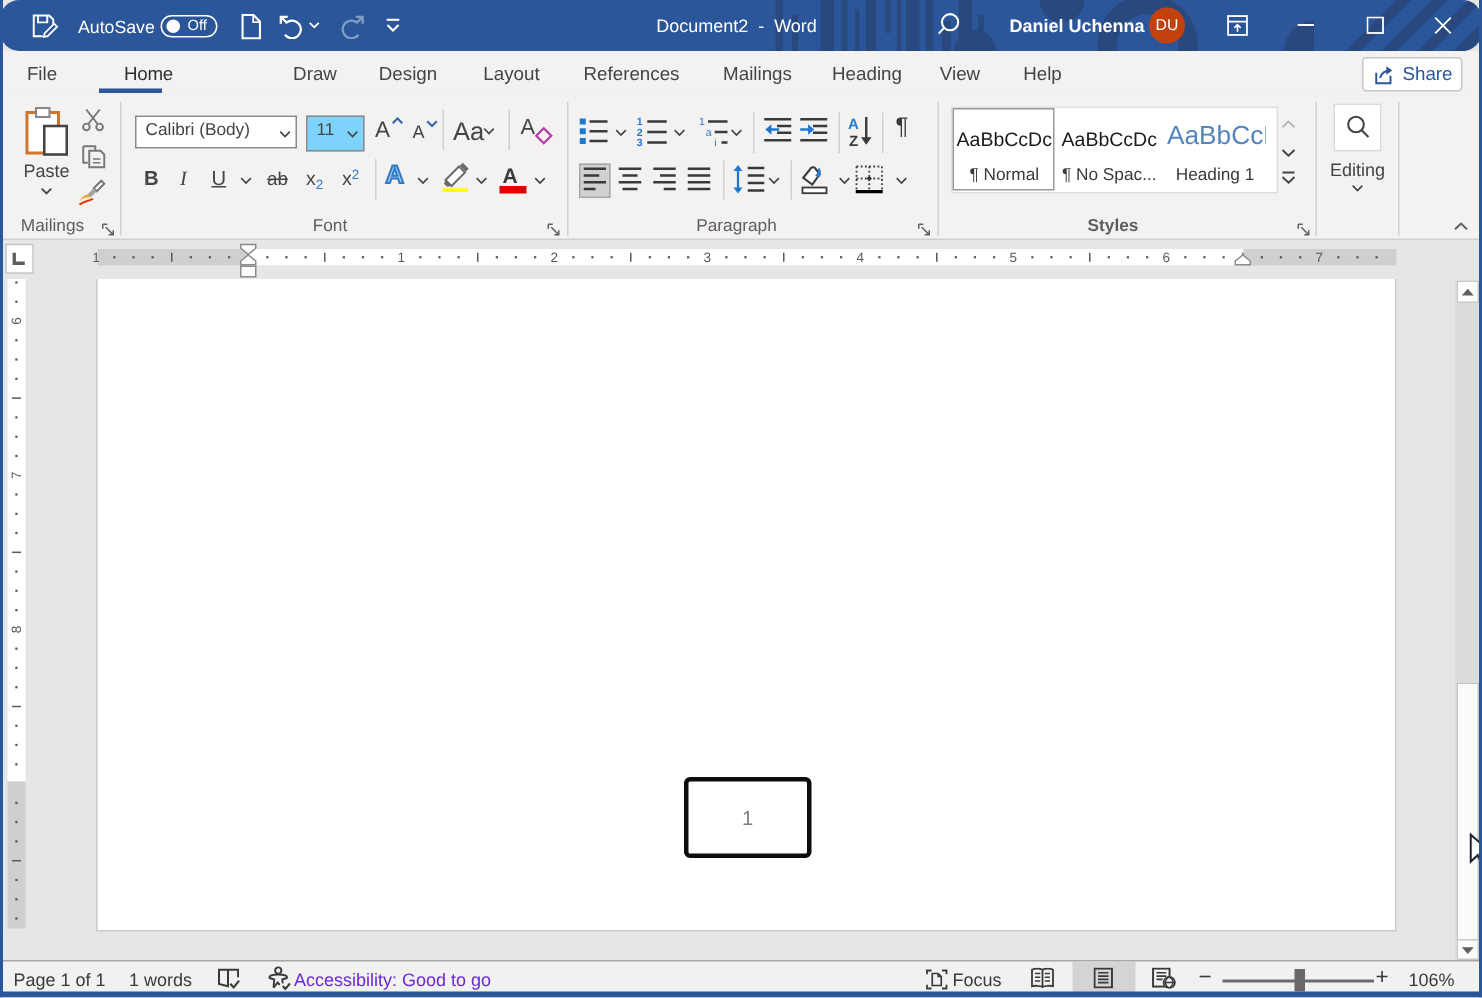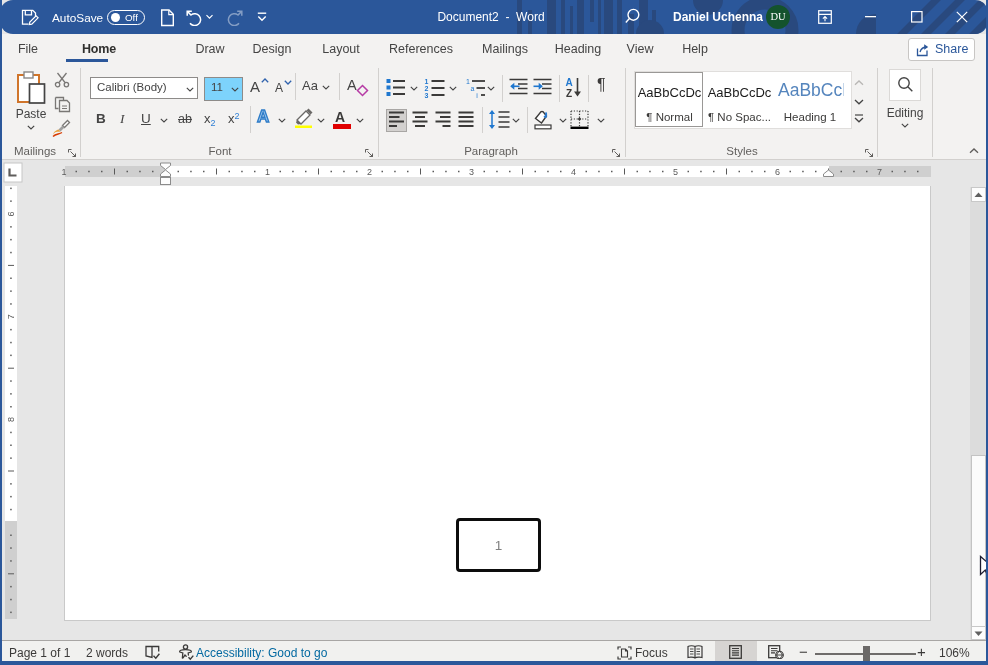--- a/index.html
+++ b/index.html
@@ -71,21 +71,21 @@
     <path d="M1.8 1.2 h8.4" stroke="#fff" stroke-width="1.4"></path>
     <path d="M2.3 4.6 l3.7 3.7 3.7-3.7" fill="none" stroke="#fff" stroke-width="1.4"></path>
   </svg>
   <div class="abs" style="left:437px;top:9.5px;width:108px;text-align:center;color:#fff;font-size:12px;white-space:nowrap;">Document2&nbsp; -&nbsp; Word</div>
 
   <svg class="abs" style="left:624px;top:7px" width="18" height="18" viewBox="0 0 18 18">
     <circle cx="9.4" cy="7.8" r="5.4" fill="none" stroke="#fff" stroke-width="1.4"></circle>
     <path d="M5.4 11.6 l-3.6 3.8" stroke="#fff" stroke-width="1.4"></path>
   </svg>
   <div class="abs" style="left:673px;top:9.5px;color:#fff;font-size:12px;font-weight:bold;">Daniel Uchenna</div>
-  <div class="abs" style="left:766px;top:5px;width:24px;height:24px;border-radius:50%;background:#14532d;color:#fff;font-size:10.5px;text-align:center;line-height:24px;font-family:Liberation Serif, serif;">DU</div>
+  <div class="abs" style="left:766px;top:5px;width:24px;height:24px;border-radius:50%;background:#c2410c;color:#fff;font-size:10.5px;text-align:center;line-height:24px;">DU</div>
 
   <svg class="abs" style="left:817px;top:9px" width="16" height="16" viewBox="0 0 16 16">
     <rect x="1.7" y="1.7" width="12.6" height="12.6" fill="none" stroke="#fff" stroke-width="1.2"></rect>
     <path d="M1.7 5.4 h12.6" stroke="#fff" stroke-width="1.1"></path>
     <path d="M8 12.2 v-4.4 M5.9 9.6 l2.1-2.1 2.1 2.1" fill="none" stroke="#fff" stroke-width="1.1"></path>
   </svg>
 
   <svg class="abs" style="left:865px;top:16px" width="12" height="2" viewBox="0 0 12 2">
       <rect width="11" height="1.3" fill="#fff"></rect>
     </svg>
@@ -93,21 +93,21 @@
       <rect x="0.6" y="0.6" width="10.4" height="10.4" fill="none" stroke="#fff" stroke-width="1.2"></rect>
     </svg>
   <svg class="abs" style="left:956px;top:11px" width="12" height="12" viewBox="0 0 12 12">
       <path d="M0.8 0.8 L11.2 11.2 M11.2 0.8 L0.8 11.2" stroke="#fff" stroke-width="1.2"></path>
     </svg>
 </div>
 
 <div class="abs" style="left:0;top:34px;width:988px;height:29px;background:#f3f2f1;">
   <div class="abs" style="left:0;top:0;width:988px;height:29px;color:#444;font-size:12.5px;">
     <span class="abs" style="left:28px;top:8px;transform:translateX(-50%);">File</span>
-    <span class="abs" style="left:87px;top:8px;transform:translateX(-50%);color:#30302e;font-weight:bold;letter-spacing:-0.2px;padding-left:24px;">Home</span>
+    <span class="abs" style="left:87px;top:8px;transform:translateX(-50%);color:#30302e;font-weight:normal;letter-spacing:-0.2px;padding-left:24px;">Home</span>
     <span class="abs" style="left:149px;top:8px;transform:translateX(-50%);margin-top:23px;">Insert</span>
     <span class="abs" style="left:210px;top:8px;transform:translateX(-50%);">Draw</span>
     <span class="abs" style="left:272px;top:8px;transform:translateX(-50%);">Design</span>
     <span class="abs" style="left:341px;top:8px;transform:translateX(-50%);">Layout</span>
     <span class="abs" style="left:421px;top:8px;transform:translateX(-50%);">References</span>
     <span class="abs" style="left:505px;top:8px;transform:translateX(-50%);text-align:right;">Mailings</span>
     <span class="abs" style="left:578px;top:8px;transform:translateX(-50%);">Heading</span>
     <span class="abs" style="left:640px;top:8px;transform:translateX(-50%);">View</span>
     <span class="abs" style="left:695px;top:8px;transform:translateX(-50%);">Help</span>
   </div>
@@ -178,21 +178,21 @@
   </div>
 
   <div class="abs" style="left:250px;top:15px;font-size:15px;color:#444;">A</div>
   <svg class="abs" style="left:261px;top:15px" width="8" height="5" viewBox="0 0 8 5">
       <path d="M0.8 4.2 L4 1 L7.2 4.2" fill="none" stroke="#2f62ad" stroke-width="1.3"></path>
     </svg>
   <div class="abs" style="left:275px;top:18px;font-size:12px;color:#444;">A</div>
   <svg class="abs" style="left:284px;top:17px" width="8" height="5" viewBox="0 0 8 5">
       <path d="M0.8 0.8 L4 4 L7.2 0.8" fill="none" stroke="#2f62ad" stroke-width="1.3"></path>
     </svg>
-  <div class="abs" style="left:302px;top:15px;font-size:13px;color:#444;">Aa</div>
+  <div class="abs" style="left:302px;top:15px;font-size:17px;color:#444;">Aa</div>
   <svg class="abs" style="left:322px;top:22px" width="8" height="5" viewBox="0 0 8 5">
       <path d="M0.8 0.8 l3.2 3.2 3.2-3.2" fill="none" stroke="#444" stroke-width="1.1"></path>
     </svg>
   <div class="abs" style="left:295px;top:10px;width:1px;height:27px;background:#d2d0ce;"></div>
   <div class="abs" style="left:339px;top:10px;width:1px;height:27px;background:#d2d0ce;"></div>
   <div class="abs" style="left:347px;top:14px;font-size:14.5px;color:#444;">A</div>
   <svg class="abs" style="left:356px;top:21px" width="13" height="13" viewBox="0 0 13 13">
     <path d="M6.5 1.5 L11.5 6.5 L6.5 11.5 L1.5 6.5 z" fill="none" stroke="#b63ba5" stroke-width="1.5"></path>
   </svg>
 
@@ -347,21 +347,21 @@
   <svg class="abs" style="left:854px;top:17px" width="10" height="6" viewBox="0 0 10 6">
       <path d="M1 4.8 L5 1 L9 4.8" fill="none" stroke="#b8b6b4" stroke-width="1.3"></path>
     </svg>
   <svg class="abs" style="left:854px;top:36px" width="10" height="6" viewBox="0 0 10 6">
       <path d="M1 1 L5 4.8 L9 1" fill="none" stroke="#444" stroke-width="1.3"></path>
     </svg>
   <svg class="abs" style="left:854px;top:51px" width="10" height="9" viewBox="0 0 10 9">
       <path d="M1 1 h8" stroke="#444" stroke-width="1.2"></path>
       <path d="M1 4 L5 7.8 L9 4" fill="none" stroke="#444" stroke-width="1.3"></path>
     </svg>
-  <div class="abs" style="left:692px;top:82px;width:100px;text-align:center;color:#605e5c;font-size:11.5px;">Styles</div>
+  <div class="abs" style="left:692px;top:82px;width:100px;text-align:center;color:#605e5c;font-size:11.5px;font-weight:bold;">Styles</div>
   <svg class="abs" style="left:864px;top:85px" width="10" height="10" viewBox="0 0 10 10">
     <path d="M1.5 1.5 h3 M1.5 1.5 v3 M8.5 8.5 h-3 M8.5 8.5 v-3 M3.5 3.5 l5 5 M6 8.5 h2.5 v-2.5" fill="none" stroke="#605e5c" stroke-width="1"></path>
   </svg>
 
   <div class="abs" style="left:889px;top:6px;width:32px;height:32px;background:#fff;border:1px solid #dbd9d7;"></div>
   <svg class="abs" style="left:897px;top:13px" width="17" height="17" viewBox="0 0 17 17">
     <circle cx="7" cy="7" r="5.2" fill="none" stroke="#444" stroke-width="1.4"></circle>
     <path d="M10.8 10.8 l4.5 4.5" stroke="#444" stroke-width="1.4"></path>
   </svg>
   <div class="abs" style="left:875px;top:43px;width:60px;text-align:center;color:#444;font-size:12px;">Editing</div>
@@ -513,32 +513,32 @@
 <svg class="abs" style="left:974px;top:631px" width="9" height="6" viewBox="0 0 9 6">
     <path d="M0.5 0.5 L4.5 5 L8.5 0.5 z" fill="#606060"></path>
   </svg>
 
 <svg class="abs" style="left:977px;top:555px" width="11" height="27" viewBox="0 0 11 27">
   <path d="M3.5 1.5 L3.5 19.5 L8.2 15 L10.8 21.2 L13.8 19.9 L11.2 13.8 L17 13.2 z" fill="#fff" stroke="#1c1c30" stroke-width="1.3"></path>
 </svg>
 
 <div class="abs" style="left:0;top:640px;width:988px;height:22px;background:#f1f1ef;border-top:1px solid #a8a6a4;">
   <div class="abs" style="left:9px;top:4.5px;font-size:12px;color:#3b3a39;">Page 1 of 1</div>
-  <div class="abs" style="left:86px;top:4.5px;font-size:12px;color:#3b3a39;">2 words</div>
+  <div class="abs" style="left:86px;top:4.5px;font-size:12px;color:#3b3a39;">1 words</div>
   <svg class="abs" style="left:145px;top:4px" width="16" height="15" viewBox="0 0 16 15">
     <path d="M7 1.5 L1 1.5 L1 11 L7 12.5 L7 1.5 L13.7 1.5 L13.7 6.5" fill="none" stroke="#3b3a39" stroke-width="1.3"></path>
     <path d="M8.5 10.8 l2.3 2.4 3.6-4.4" fill="none" stroke="#3b3a39" stroke-width="1.4"></path>
   </svg>
   <svg class="abs" style="left:178px;top:3px" width="17" height="17" viewBox="0 0 17 17">
     <circle cx="7.5" cy="3" r="2.1" fill="none" stroke="#3b3a39" stroke-width="1.3"></circle>
     <path d="M1.8 8 C1 6.5 3.5 5.6 7.5 5.6 C11.5 5.6 14 6.5 13.2 8 M1.8 8 L4.8 9 L4.4 14 M13.2 8 L10.2 9 L10.4 11" fill="none" stroke="#3b3a39" stroke-width="1.3" stroke-linecap="round"></path>
     <path d="M5 13.8 L7 11 L8.2 12.2" fill="none" stroke="#3b3a39" stroke-width="1.3" stroke-linecap="round"></path>
     <path d="M10.5 13.3 l1.8 1.9 3-3.6" fill="none" stroke="#3b3a39" stroke-width="1.4"></path>
   </svg>
-  <div class="abs" style="left:196px;top:4.5px;font-size:12px;color:#0369a1;">Accessibility: Good to go</div>
+  <div class="abs" style="left:196px;top:4.5px;font-size:12px;color:#6d28d9;">Accessibility: Good to go</div>
 
   <svg class="abs" style="left:617px;top:5px" width="15" height="14" viewBox="0 0 15 14">
     <path d="M1 3.5 v-2.5 h3 M11 1 h3 v2.5 M14 10.5 v2.5 h-3 M4 13 h-3 v-2.5" fill="none" stroke="#3b3a39" stroke-width="1.2"></path>
     <path d="M4.5 3 h4 l2 2 v6 h-6 z M8.5 3 v2 h2" fill="none" stroke="#3b3a39" stroke-width="1.1"></path>
   </svg>
   <div class="abs" style="left:635px;top:4.5px;font-size:12px;color:#3b3a39;">Focus</div>
   <svg class="abs" style="left:687px;top:4px" width="16" height="14" viewBox="0 0 16 14">
     <path d="M8 1.5 C6.5 0.5 2.5 0.5 1 1.5 v11 C2.5 12 6.5 12 8 13 C9.5 12 13.5 12 15 12.5 v-11 C13.5 0.5 9.5 0.5 8 1.5 z M8 1.5 v11.5" fill="none" stroke="#3b3a39" stroke-width="1.2"></path>
     <path d="M3 4 h3.5 M3 6.5 h3.5 M3 9 h3.5 M9.5 4 h3.5 M9.5 6.5 h3.5 M9.5 9 h3.5" stroke="#3b3a39" stroke-width="0.9"></path>
   </svg>

